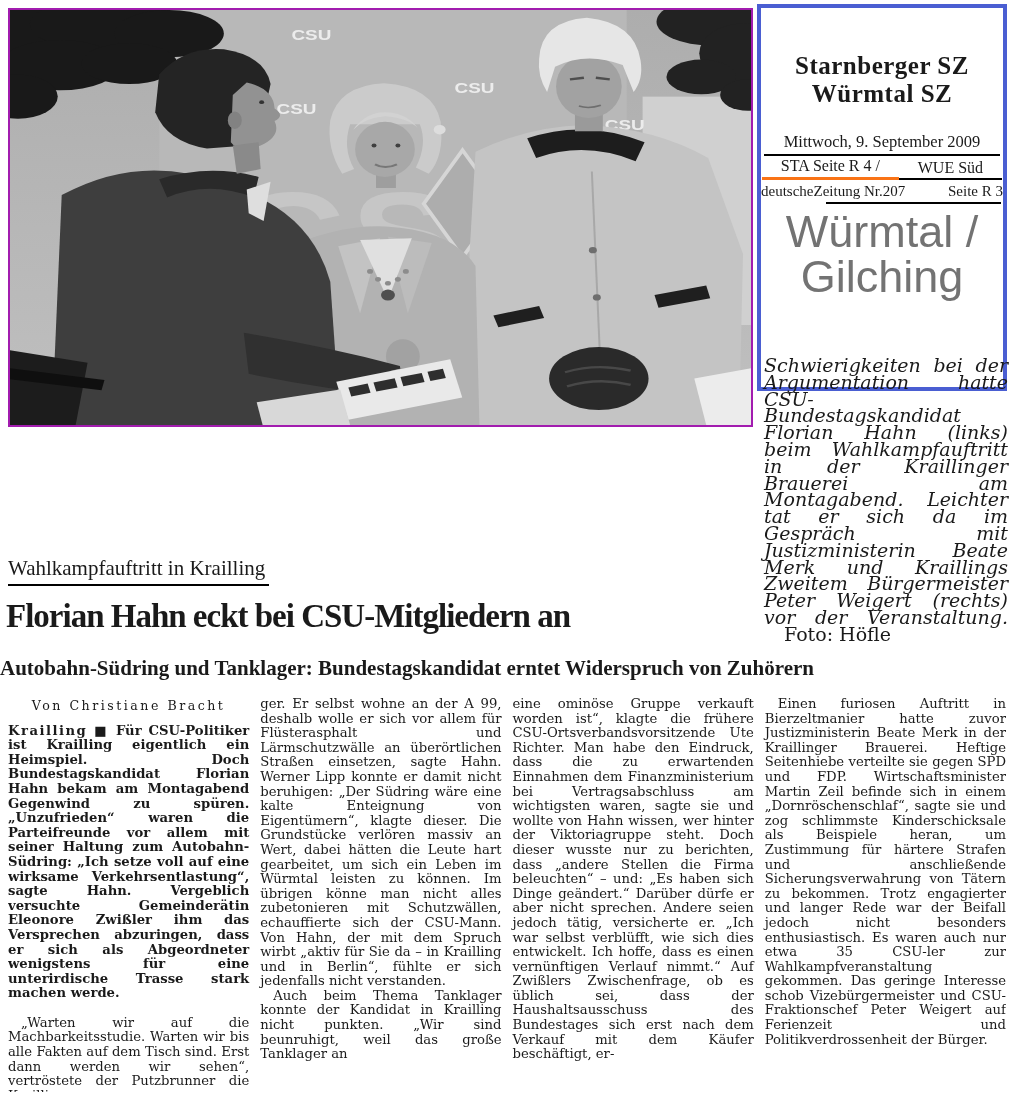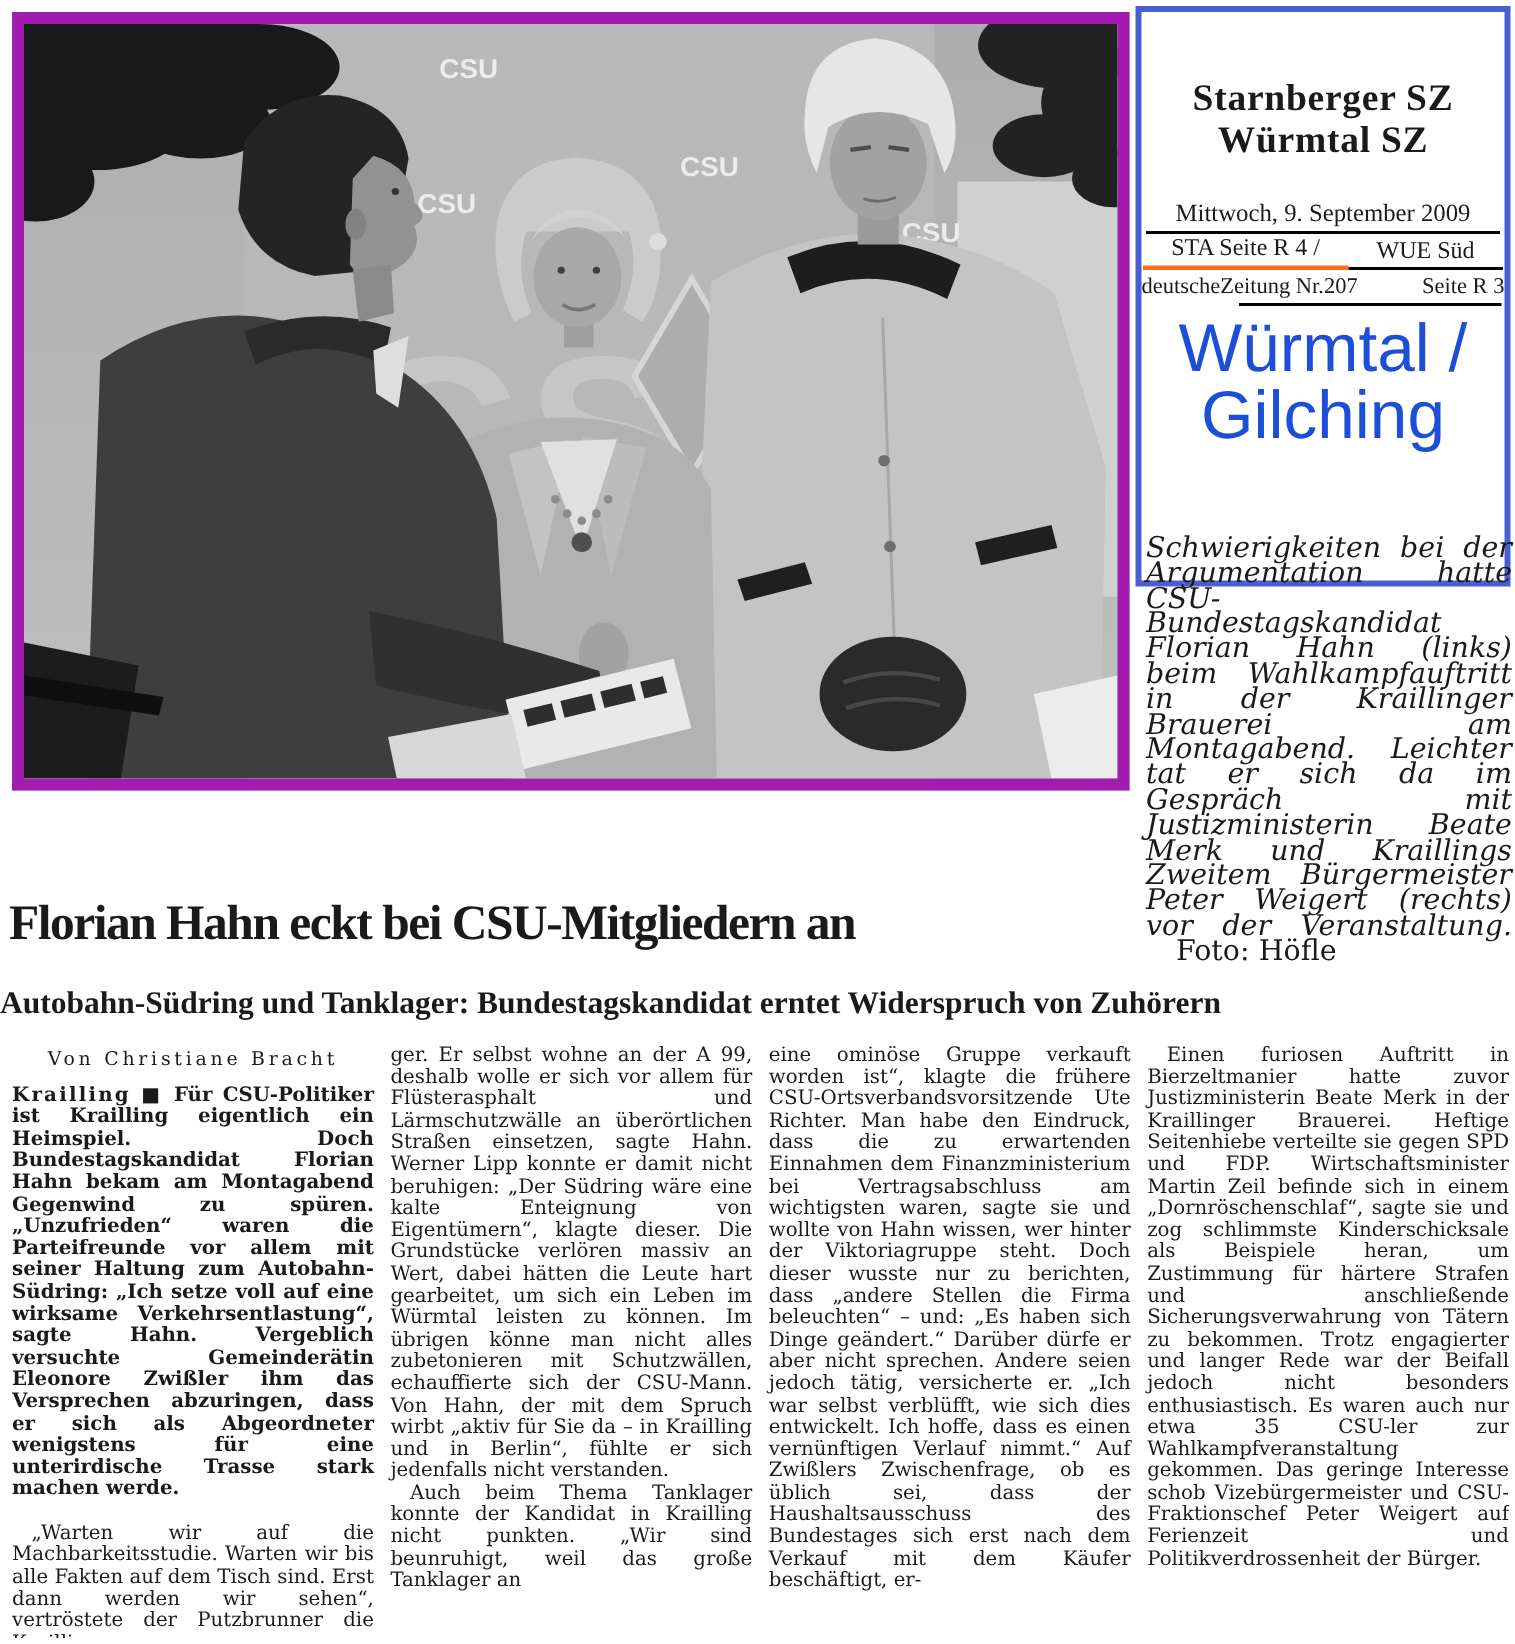--- a/index.html
+++ b/index.html
@@ -1,38 +1,38 @@
 <!DOCTYPE html>
 <html lang="de"><head>
 <meta charset="utf-8">
 <style>
   html,body{margin:0;padding:0;background:#e8e8e8;}
   #page{position:relative;width:1010px;height:1096px;background:#ffffff;margin:0 auto;
         font-family:"DejaVu Serif",serif;color:#1a1a1a;overflow:hidden;}
 
   
-  .photo{position:absolute;left:8px;top:8px;width:745px;height:519px;
-         border:8px solid #a21caf;box-sizing:border-box;background:#aaa;overflow:hidden;}
+  .photo{position:absolute;left:8px;top:8px;width:745px;height:419px;
+         border:2px solid #a21caf;box-sizing:border-box;background:#aaa;overflow:hidden;}
   .photo svg{display:block;width:100%;height:100%;}
 
   
   .masthead{position:absolute;left:757px;top:4px;width:250px;height:387px;
             border:4px solid #4a5ed2;background:#fff;box-sizing:border-box;
             font-family:"Liberation Serif",serif;text-align:center;overflow:hidden;}
   .mh-title{margin-top:44px;font-weight:bold;font-size:25px;line-height:28px;letter-spacing:.5px;}
   .mh-sub{margin-top:9px;font-size:11.5px;line-height:13px;}
   .mh-sub .b{font-weight:bold;}
   .mh-date{margin:24px 3px 0 3px;font-size:16.5px;border-bottom:2px solid #000;padding-bottom:2px;}
   .mh-r2{display:flex;font-size:16px;margin:0 1px;}
   .mh-r2-left{width:57%;border-bottom:3px solid #f97316;padding:1px 0 2px;}
   .mh-r2-right{flex:1;border-bottom:2px solid #000;margin-top:3px;padding-bottom:1px;}
   .mh-r3{position:relative;display:flex;justify-content:space-between;font-size:15px;
          padding:3px 0 4px;white-space:nowrap;}
   .mh-r3::after{content:"";position:absolute;left:27%;right:2px;bottom:0;border-bottom:2px solid #000;}
-  .mh-region{margin-top:5px;font-family:"Liberation Sans",sans-serif;font-size:45px;line-height:45px;color:#1d4ed8;}
+  .mh-region{margin-top:5px;font-family:"Liberation Sans",sans-serif;font-size:45px;line-height:45px;color:#737373;}
 
   
   .caption{position:absolute;left:764px;top:357px;width:244px;
            font-style:italic;font-size:19px;line-height:16.8px;text-align:justify;}
   .caption .credit{font-style:normal;display:inline-block;margin-left:20px;}
 
   
   .kicker{position:absolute;left:8px;top:556px;font-family:"Liberation Serif",serif;
           font-size:21px;border-bottom:2px solid #000;padding:0 4px 3px 0;}
   .headline{position:absolute;left:6px;top:591px;font-family:"Liberation Serif",serif;
@@ -185,20 +185,21 @@
       <div>Würmtal /</div>
       <div>Gilching</div>
     </div>
   </div>
 
   <div class="caption">
     <span>Schwierigkeiten bei der Argumentation hatte CSU-Bundestagskandidat Florian Hahn (links) beim Wahlkampfauftritt in der Kraillinger Brauerei am Montagabend. Leichter tat er sich da im Gespräch mit Justizministerin Beate Merk und Kraillings Zweitem Bürgermeister Peter Weigert (rechts) vor der Veranstaltung.</span>
     <span class="credit">Foto: Höfle</span>
   </div>
 
+  <div class="kicker">Wahlkampfauftritt in Krailling</div>
   <h1 class="headline" style="margin:0;">Florian Hahn eckt bei CSU-Mitgliedern an</h1>
   <div class="subhead">Autobahn-Südring und Tanklager: Bundestagskandidat erntet Widerspruch von Zuhörern</div>
 
   <div class="columns" id="columns">
       <div class="col">
         <p class="blk-byline">Von Christiane Bracht</p>
         <p class="blk-lead"><span class="loc">Krailling</span> ■ Für CSU-Politiker ist Krailling eigentlich ein Heimspiel. Doch Bundestagskandidat Florian Hahn bekam am Montagabend Gegenwind zu spüren. „Unzufrieden“ waren die Parteifreunde vor allem mit seiner Haltung zum Autobahn-Südring: „Ich setze voll auf eine wirksame Verkehrsentlastung“, sagte Hahn. Vergeblich versuchte Gemeinderätin Eleonore Zwißler ihm das Versprechen abzuringen, dass er sich als Abgeordneter wenigstens für eine unterirdische Trasse stark machen werde.</p>
         <p class="blk-para indent gap">„Warten wir auf die Machbarkeitsstudie. Warten wir bis alle Fakten auf dem Tisch sind. Erst dann werden wir sehen“, vertröstete der Putzbrunner die Kraillin-</p>
       </div>
       <div class="col">

